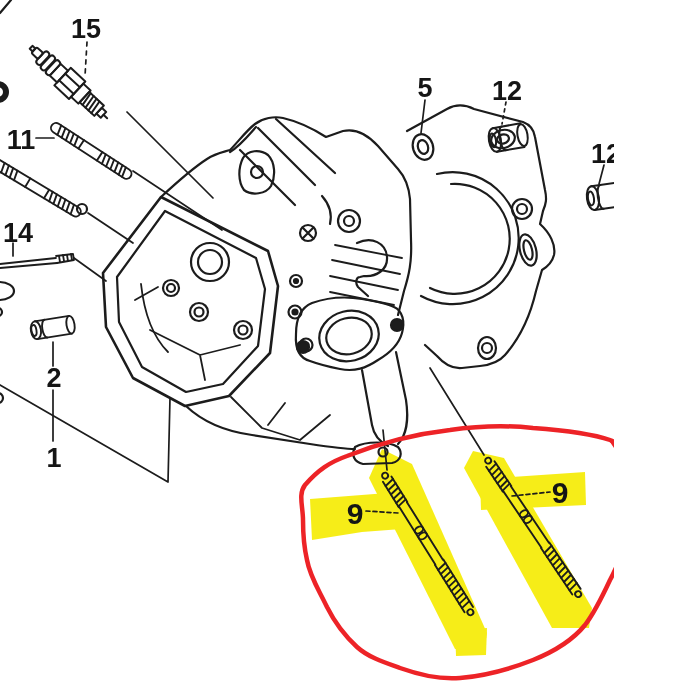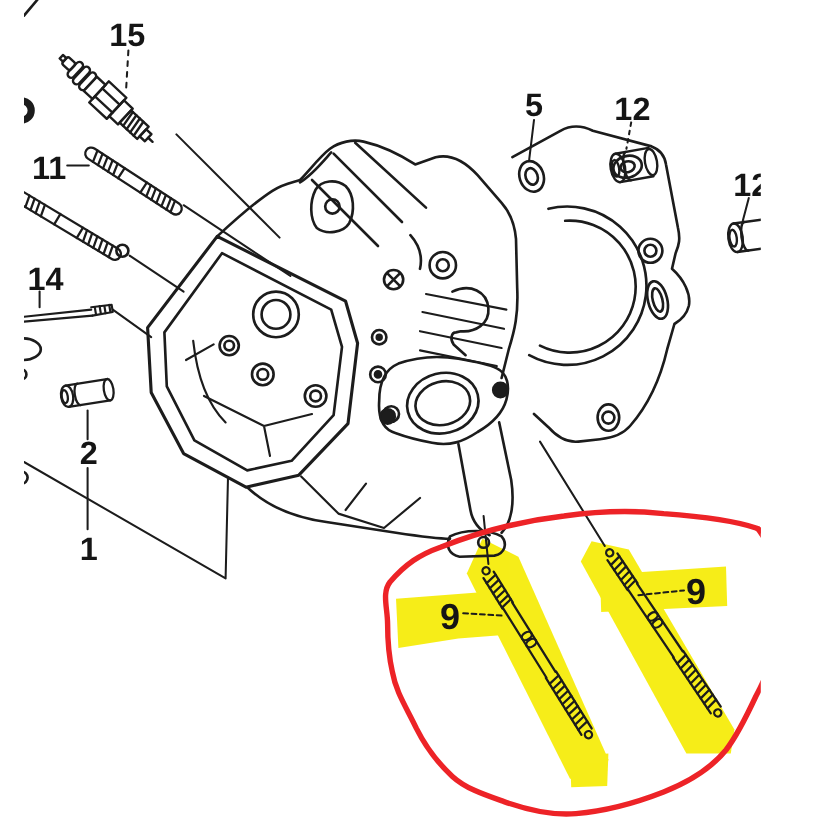--- a/index.html
+++ b/index.html
@@ -1,17 +1,17 @@
 <!DOCTYPE html>
 <html><head>
 <meta charset="utf-8">
 <style>
   html,body{margin:0;padding:0;background:#fff;}
   #stage{position:relative;width:614px;height:700px;background:#fff;overflow:hidden;
-         font-family:"Liberation Sans", sans-serif;margin-left:20px;}
+         font-family:"Liberation Sans", sans-serif;}
   svg{position:absolute;inset:0;}
   text.lbl{font-family:"Liberation Sans", sans-serif;font-weight:bold;fill:#151515;}
 </style>
 </head>
 <body>
 <div id="stage">
 
 <svg viewBox="0 0 700 700" width="700" height="700">
 
   <g fill="#f6ec00" opacity="0.9">

